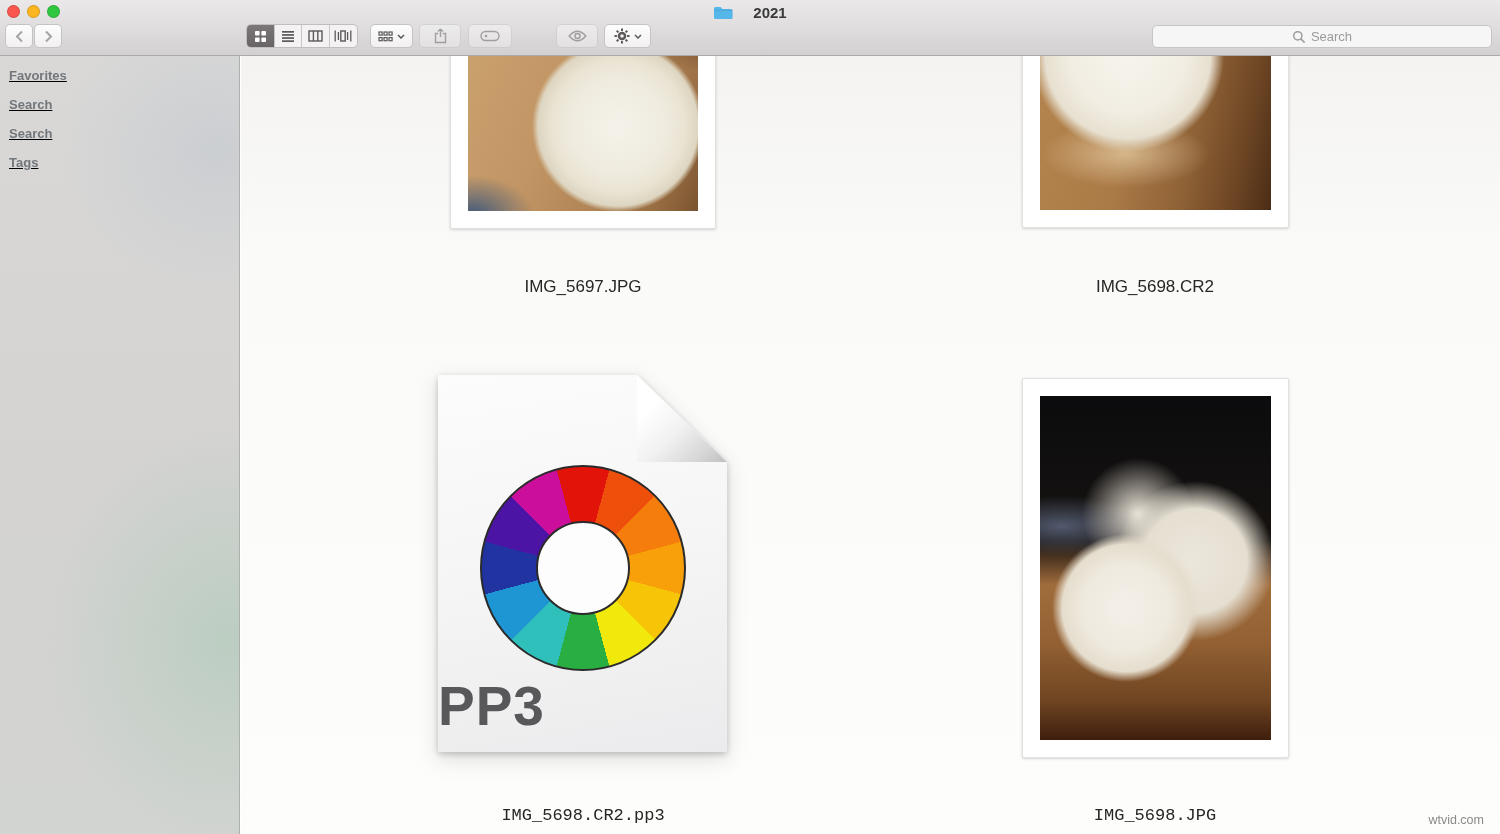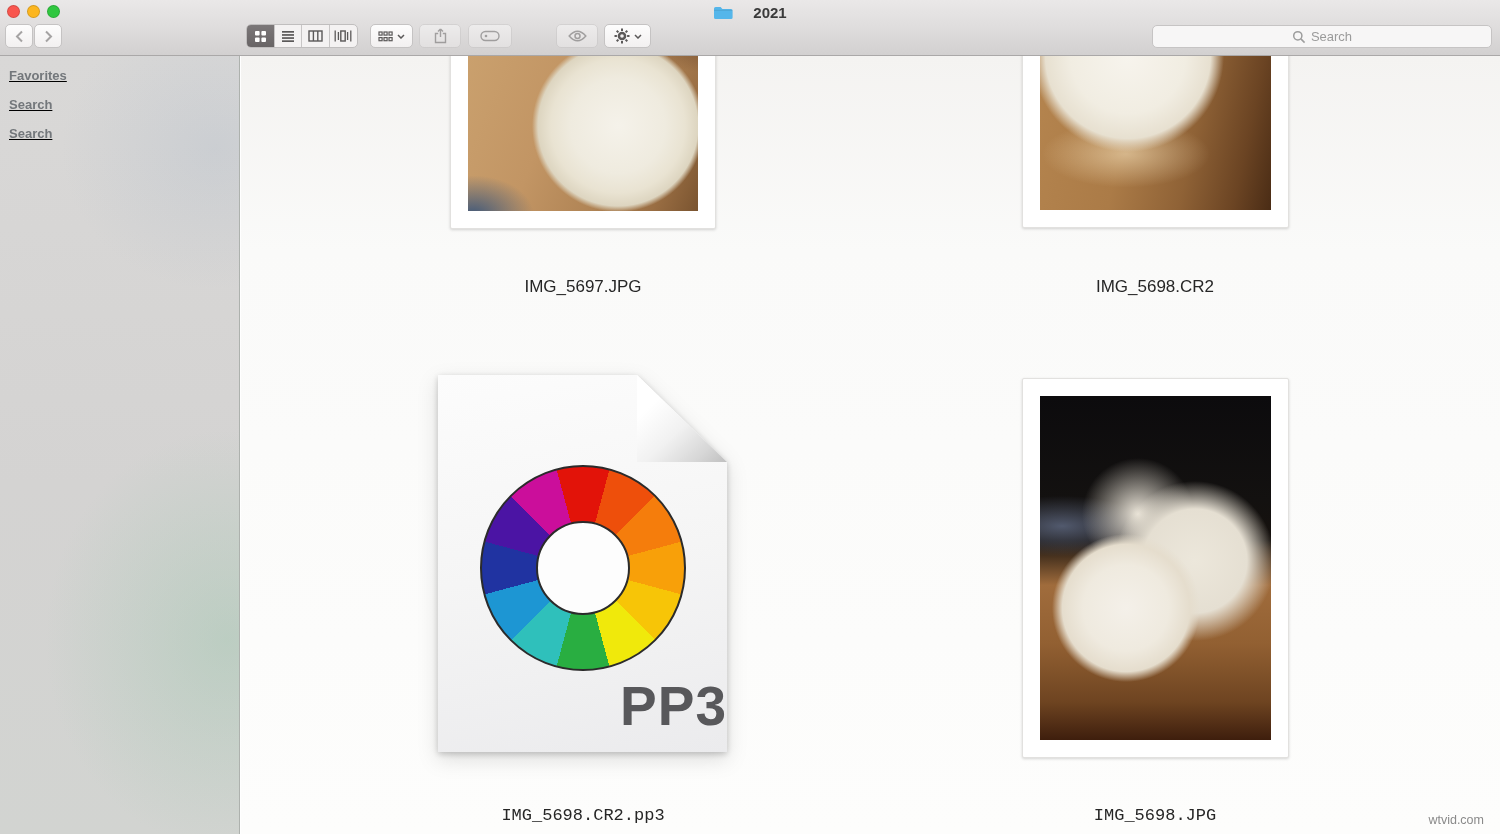--- a/index.html
+++ b/index.html
@@ -91,22 +91,22 @@
     background:linear-gradient(170deg,#fcfcfc 0%,#f5f5f5 50%,#ebebed 100%);
     clip-path:polygon(0 0, calc(100% - 90px) 0, 100% 87px, 100% 100%, 0 100%); }
   .fold { position:absolute; top:0; right:0; width:90px; height:87px;
     background:linear-gradient(to bottom right,#ffffff 25%,#f1f1f1 55%,#d6d6d6 82%,#bfbfbf 100%);
     clip-path:polygon(0 0, 100% 100%, 0 100%);
     filter:drop-shadow(-2px 2px 2px rgba(0,0,0,.28)); }
   .wheel { position:absolute; left:42px; top:90px; width:206px; height:206px; border-radius:50%;
     border:2px solid #2b2b2b; }
   .hole { position:absolute; left:50%; top:50%; width:94px; height:94px; border-radius:50%;
     transform:translate(-50%,-50%); background:#fdfdfd; border:2px solid #2b2b2b; }
-  .pp3text { position:absolute; left:0; right:0; bottom:14px; text-align:right;
-    font-size:55px; font-weight:700; color:#58585b; letter-spacing:1px;padding-left:33px; }
+  .pp3text { position:absolute; left:0; right:0; bottom:14px; text-align:left;
+    font-size:55px; font-weight:700; color:#58585b; letter-spacing:1px; }
 
   
   .flabel { position:absolute; transform:translateX(-50%); font-size:17px; color:#262626; white-space:nowrap; }
   .r1 { top:221px; } .r2 { top:750px;font-family:Liberation Mono, monospace; }
   .c1 { left:342px; } .c2 { left:914px;text-align:center; }
 
   .watermark { position:absolute; right:16px; top:813px; font-size:12.5px; color:#8a8a8a; z-index:40;text-align:right; }
 
   svg { display:block; }
 </style>
@@ -261,20 +261,21 @@
           </svg>
         </span>
       <span>Search</span>
     </div>
   </header>
 
   <aside class="sidebar">
     <div class="sideheader">Favorites</div>
     <div class="sideheader">Search</div>
     <div class="sideheader">Search</div>
+    <div class="sideheader">Tags</div>
   </aside>
 
   <main class="content">
 
     <div class="card card1">
       <div class="photo photo1"></div>
     </div>
     <div class="card card2">
       <div class="photo photo2"></div>
     </div>

